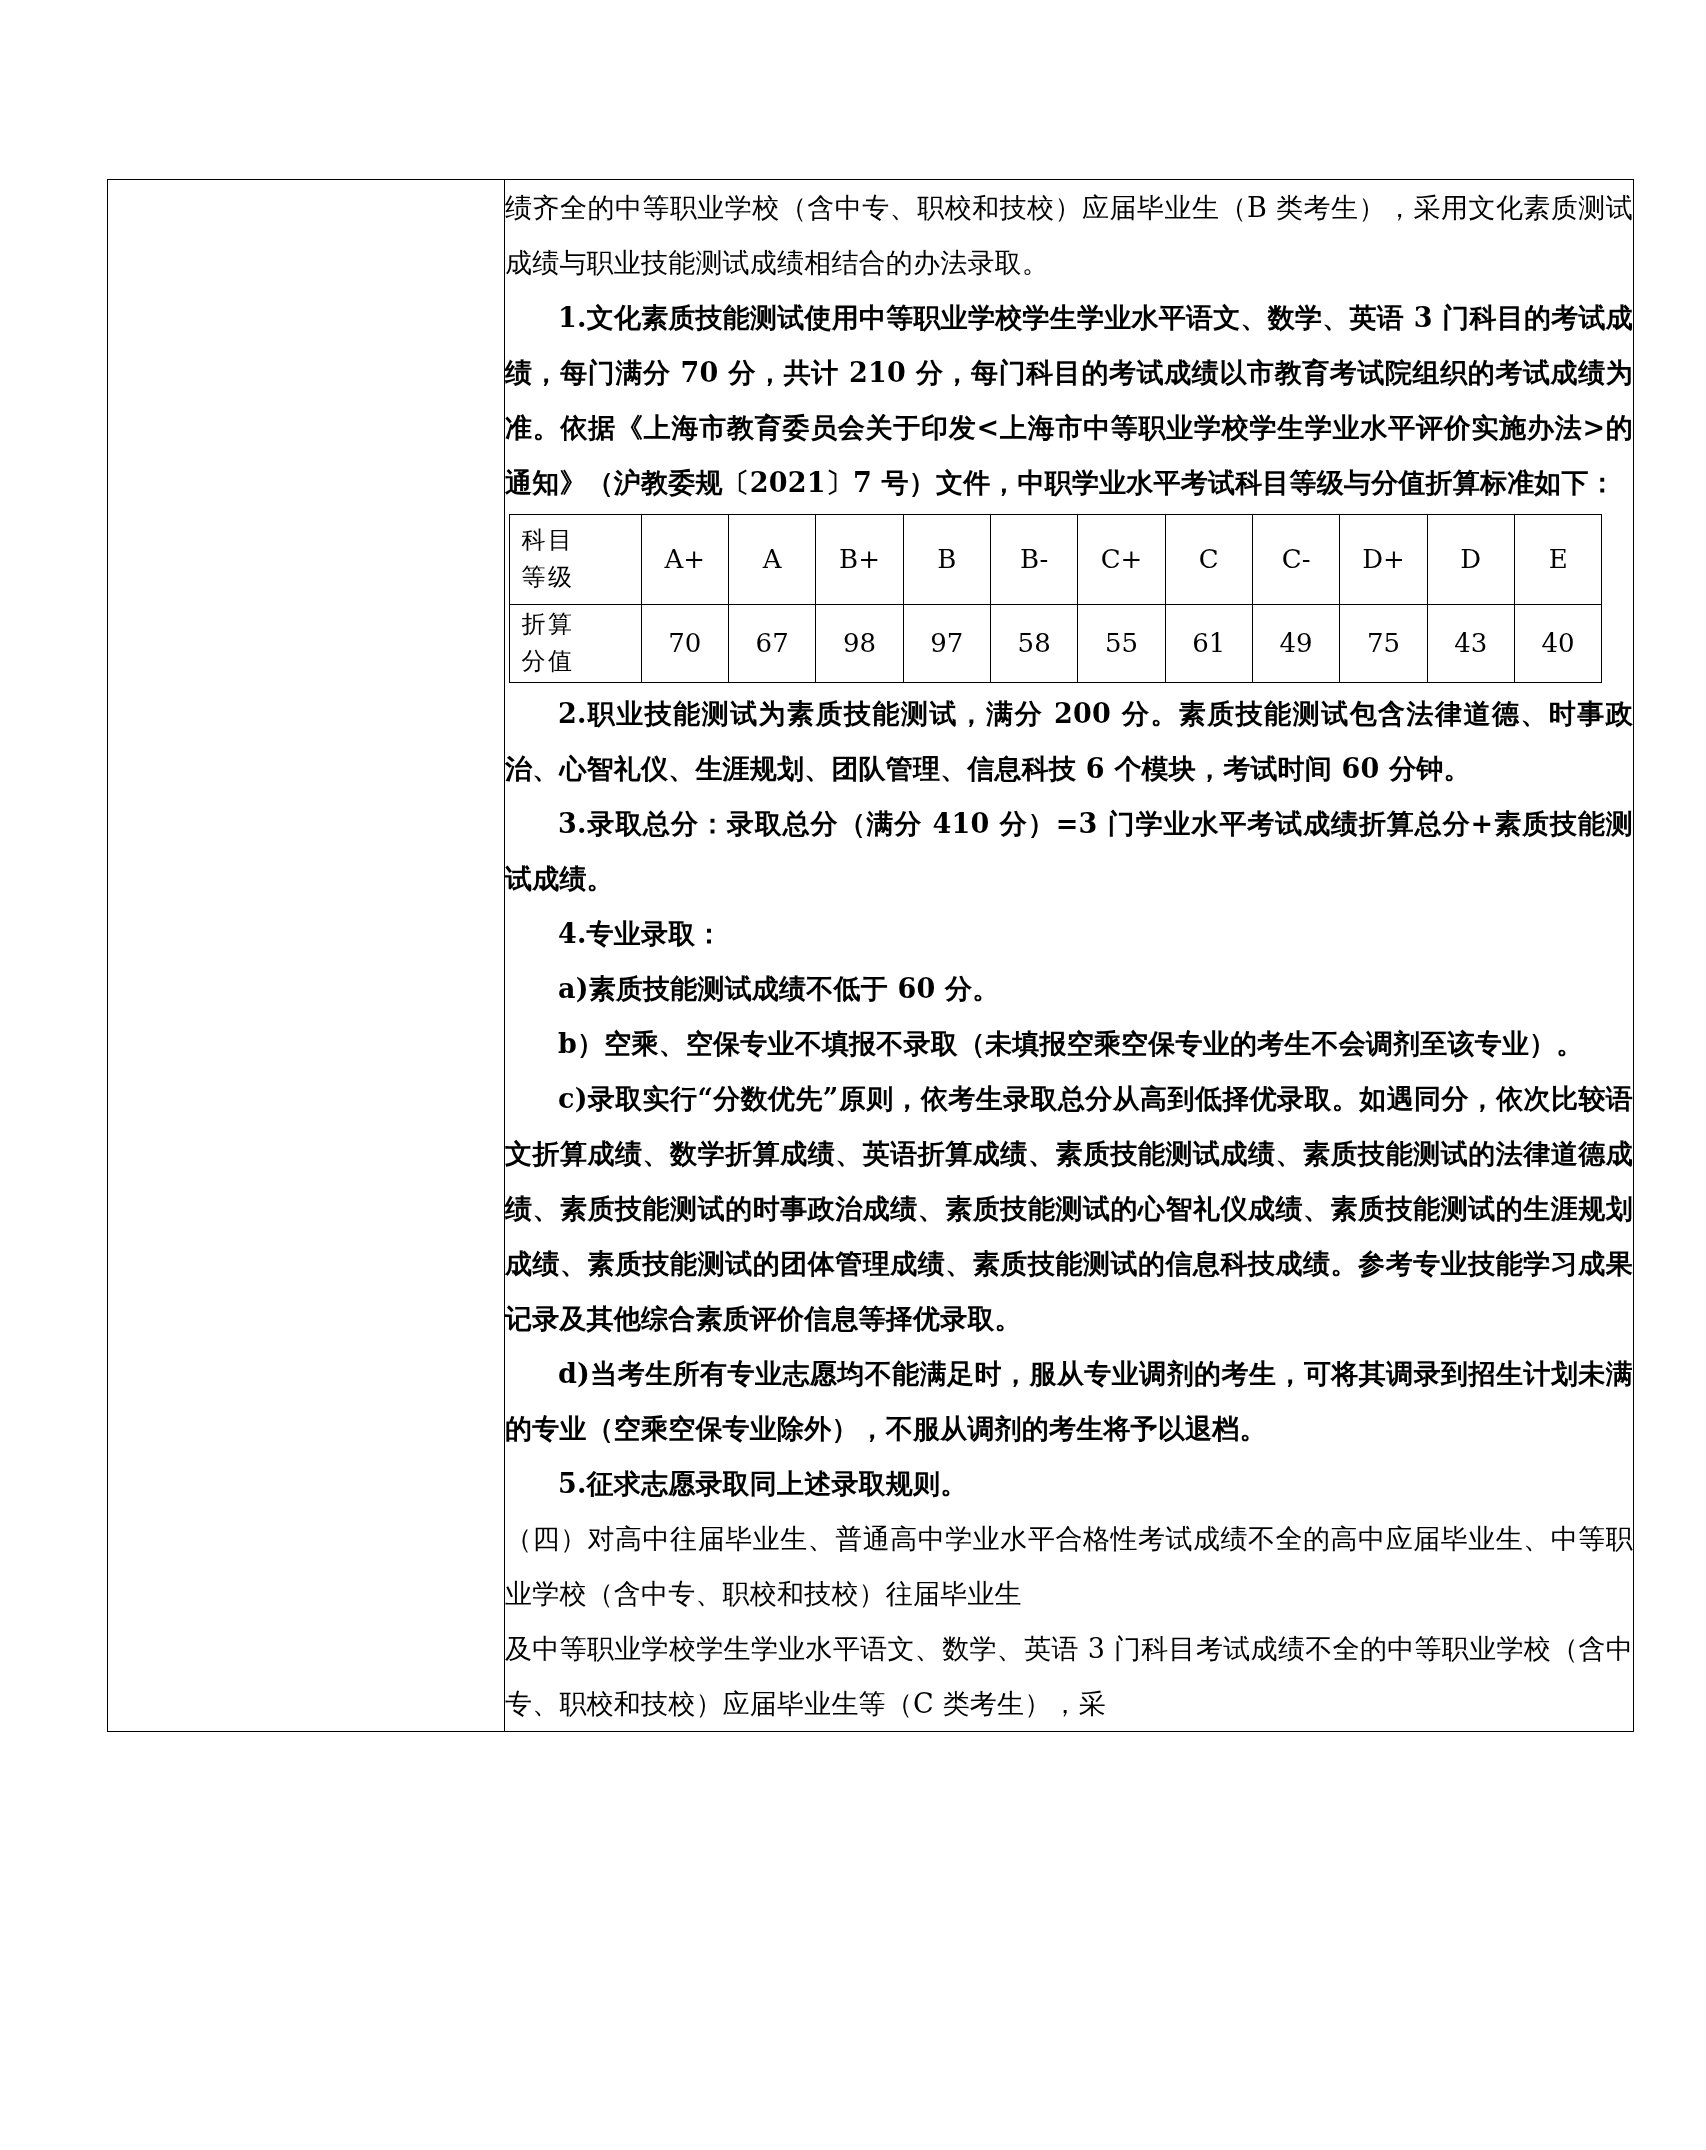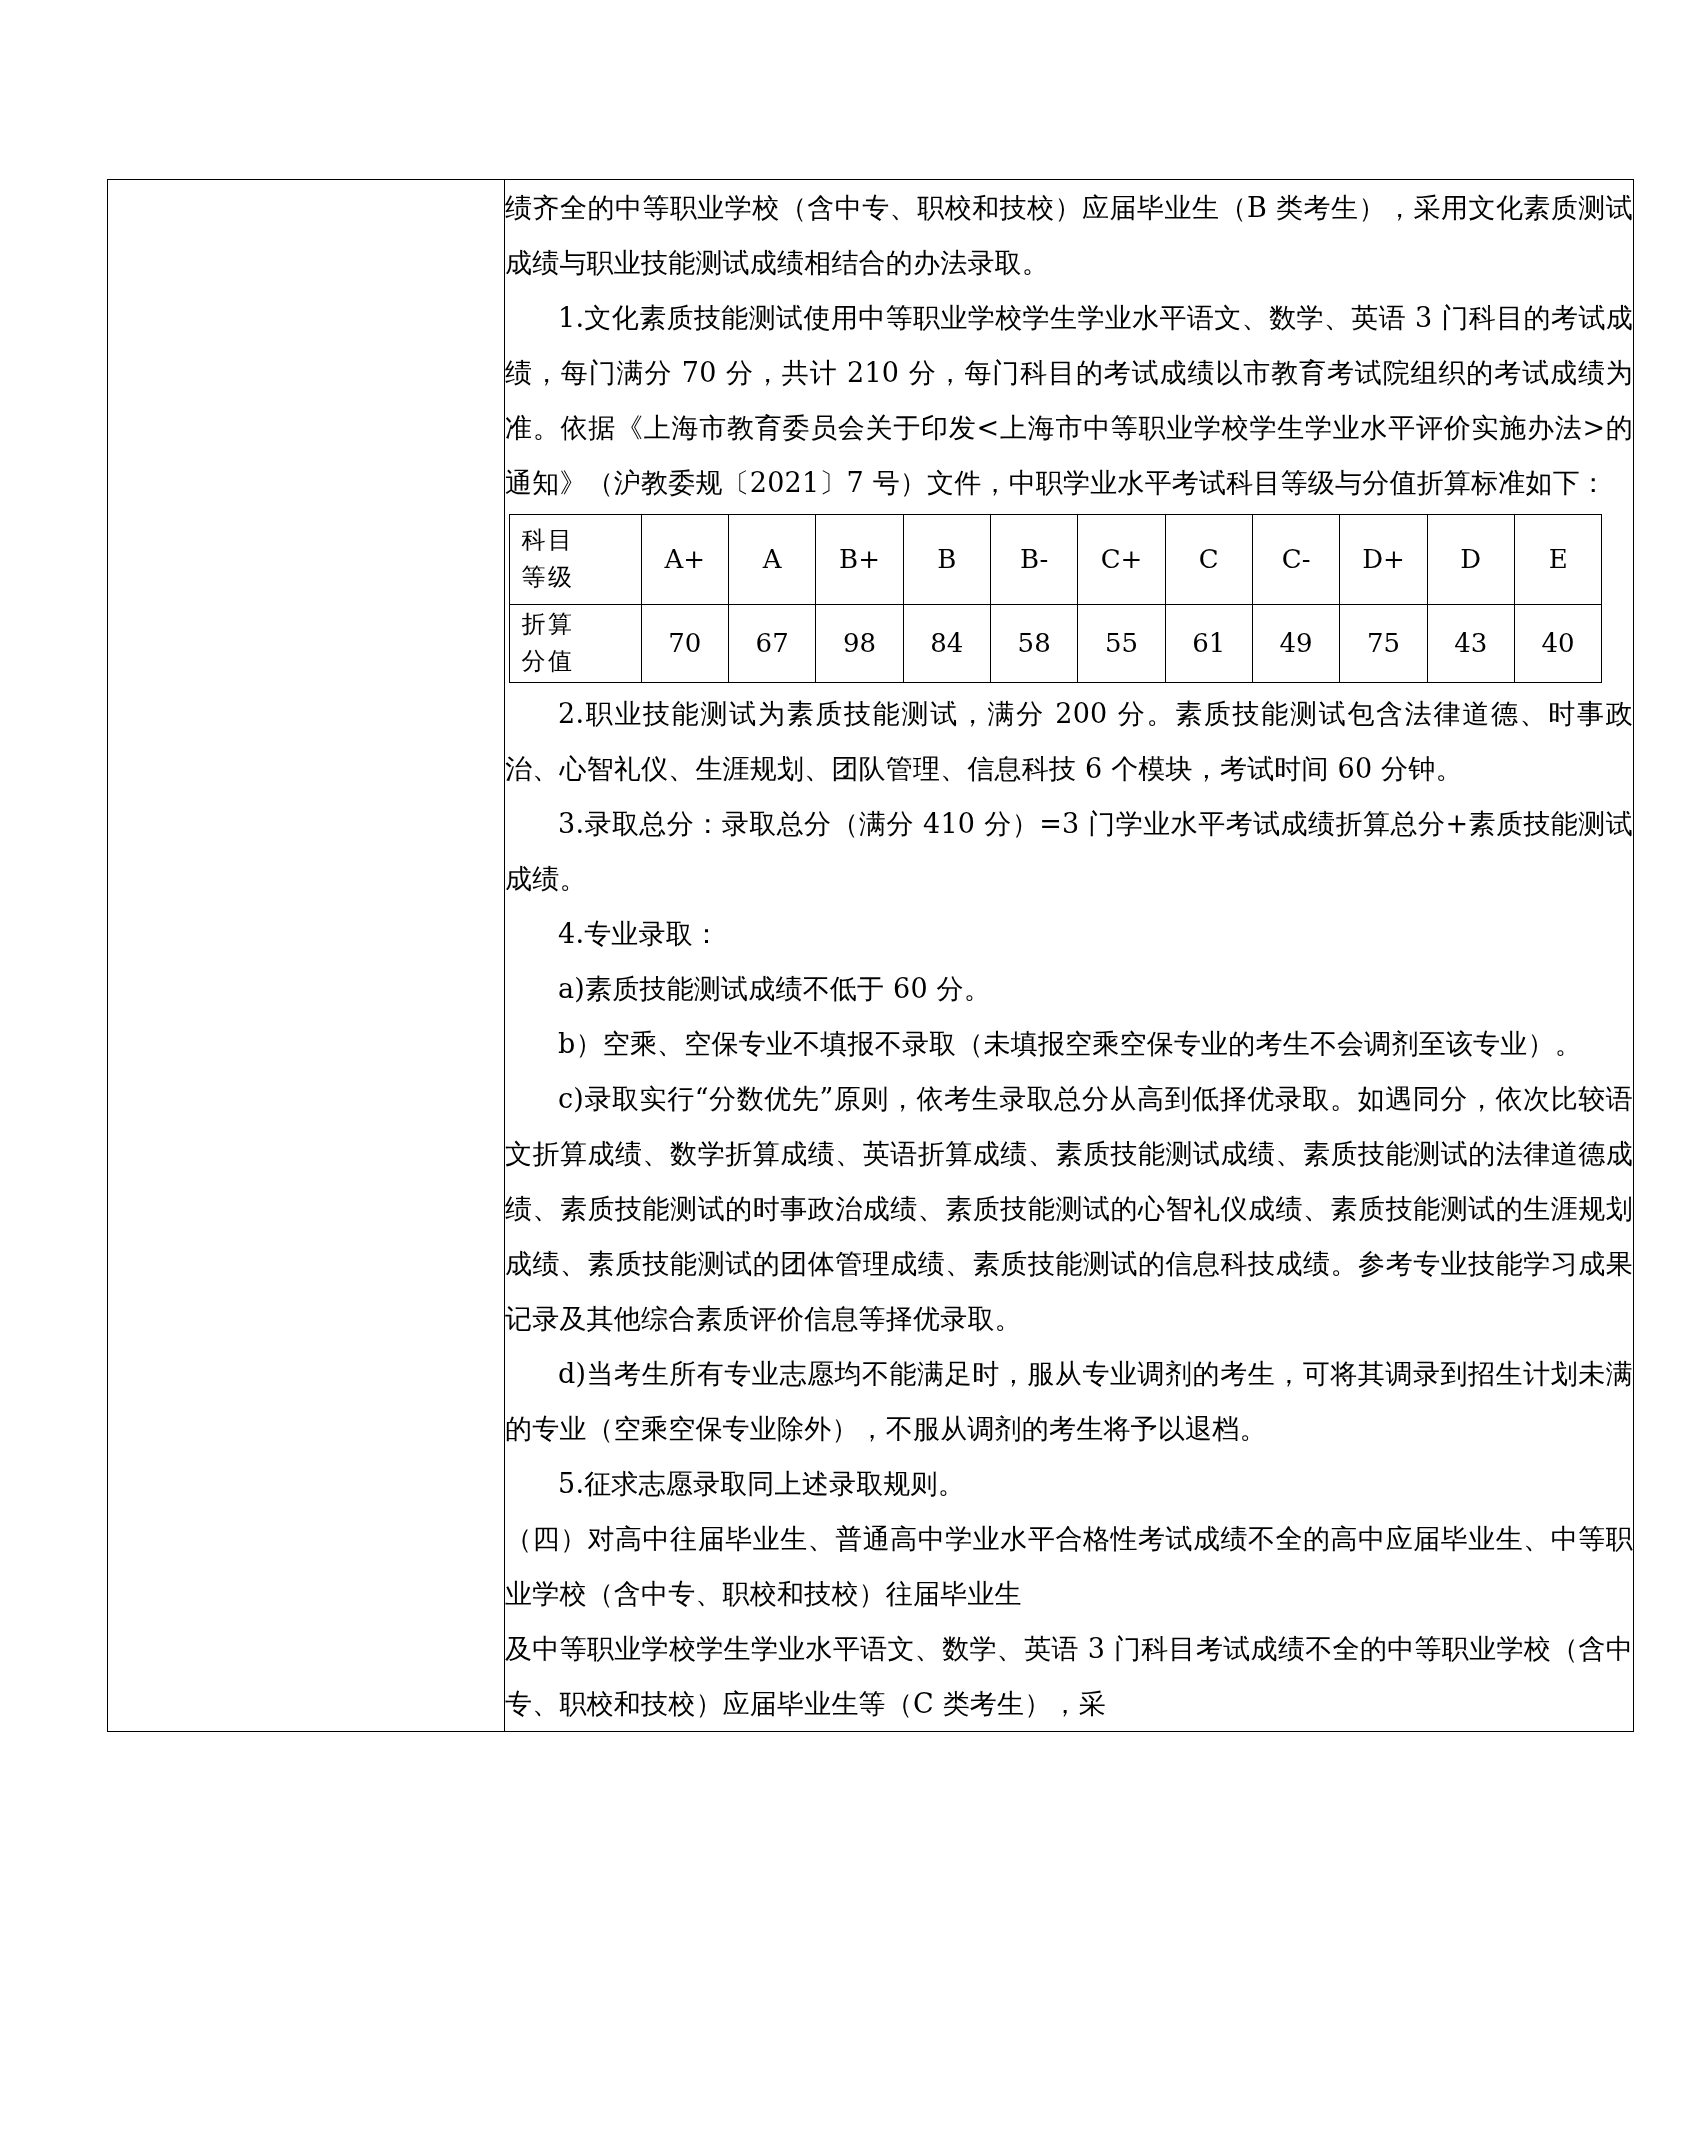--- a/index.html
+++ b/index.html
@@ -49,21 +49,21 @@
 
   
   .para {
     font-size: 27px;
     line-height: 55px;
     text-align: justify;
     text-justify: inter-ideograph;
     margin: 0;
     letter-spacing: 0.2px;
   }
-  .para.indent { text-indent: 53px; }
+  .para.indent { text-indent: 53px; font-weight: bold; }
   .para.bold { font-weight: normal; }
 
   
   .grade-table {
     border-collapse: collapse;
     table-layout: fixed;
     width: 1093px;
     margin: 4.3px 0 2.6px 4.3px;
     font-size: 26px;
     padding-left: 45px;
@@ -121,21 +121,21 @@
                 <td>E</td>
               </tr>
               <tr class="row-values">
                 <td class="head-label">
                   <span class="label-stack">折算</span>
                   <span class="label-stack">分值</span>
                 </td>
                 <td>70</td>
                 <td>67</td>
                 <td>98</td>
-                <td>84</td>
+                <td>97</td>
                 <td>58</td>
                 <td>55</td>
                 <td>61</td>
                 <td>49</td>
                 <td>75</td>
                 <td>43</td>
                 <td>40</td>
               </tr>
             </tbody>
           </table>

